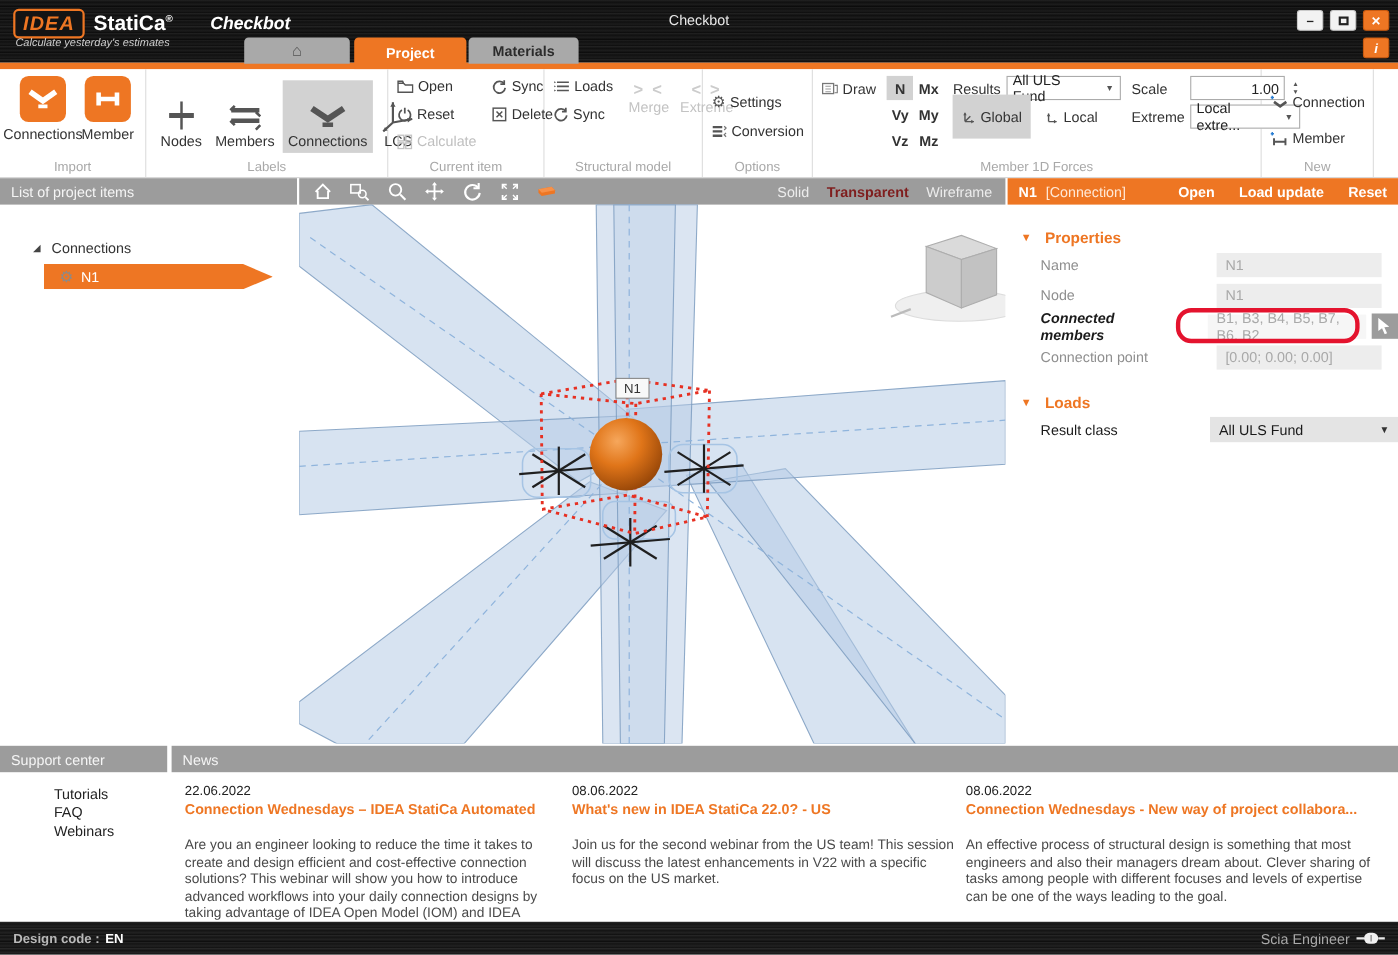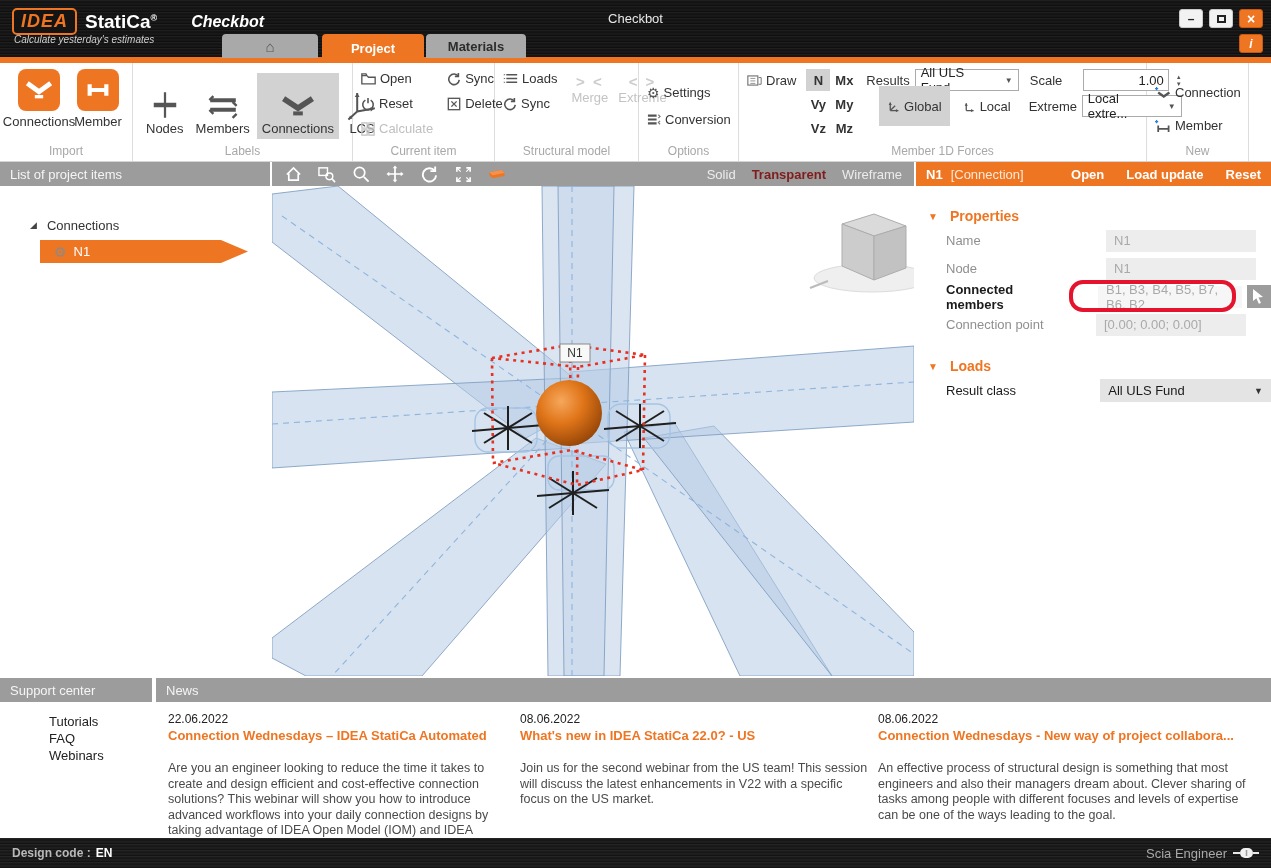--- a/index.html
+++ b/index.html
@@ -57,21 +57,21 @@
   .sbtn { display:flex; align-items:center; gap:4px; font-size:13px; color:#333; cursor:pointer; height:19px; }
   .sbtn.disabled { color:#bfbfbf; cursor:default; }
   .two-line { display:flex; flex-direction:column; align-items:center; color:#c3c3c3; font-size:13px; cursor:default; }
   .two-line .g { font-size:15px; font-weight:bold; letter-spacing:2px; color:#cccccc; }
 
   
   .forces { display:flex; gap:10px; }
   .fgrid { display:grid; grid-template-columns:24px 24px; grid-auto-rows:22px; gap:2px; }
   .fcell { display:flex; align-items:center; justify-content:center; font-size:13px; font-weight:bold; color:#333; cursor:pointer; }
   .fcell.pressed { background:#d2d2d2; }
-  .fr { display:flex; flex-direction:column; gap:4px;align-items:flex-end; }
+  .fr { display:flex; flex-direction:column; gap:4px; }
   .frow { display:flex; align-items:center; gap:5px; height:22px; }
   .flabel { font-size:13px; color:#333; }
   .combo { border:1px solid #ababab; background:#fff; height:22px; display:flex; align-items:center;
     font-size:13px; color:#222; padding:0 5px; justify-content:space-between; cursor:pointer; }
   .combo .arr { font-size:8px; color:#555; margin-left:8px; }
   .pressbtn { display:flex; align-items:center; gap:4px; background:#d2d2d2; padding:2px 8px; font-size:13px;
     color:#333; cursor:pointer; height:40px; }
   .flatbtn { display:flex; align-items:center; gap:4px; padding:2px 8px; font-size:13px; color:#333; cursor:pointer; height:22px; }
   .spininput { border:1px solid #ababab; height:22px; width:86px; display:flex; align-items:center; justify-content:flex-end;
     font-size:13px; padding:0 4px; color:#222; background:#fff; }
@@ -574,32 +574,32 @@
   </div>
   <div class="prow">
     <span class="plabel">Name</span>
     <span class="pfield" style="margin-left:30px;">N1</span>
   </div>
   <div class="prow">
     <span class="plabel">Node</span>
     <span class="pfield" style="margin-left:30px;">N1</span>
   </div>
   <div class="prow">
-    <span class="plabel dark" style="width:130px;">Connected members</span>
+    <span class="plabel dark" style="width:130px;font-style:italic;">Connected members</span>
     <span class="pfield" style="margin-left:30px; background:#f6f6f6; width:152px;">B1, B3, B4, B5, B7, B6, B2</span>
     <span class="cursor-btn">
       <svg width="13" height="15" viewBox="0 0 13 15">
           <polygon points="1,0 11,8 6.5,8.6 9,14 6.8,14.8 4.4,9.3 1,12" fill="#fff"></polygon>
         </svg>
     </span>
     <span class="red-ring"></span>
   </div>
   <div class="prow">
     <span class="plabel">Connection point</span>
-    <span class="pfield" style="margin-left:20px;">[0.00; 0.00; 0.00]</span>
+    <span class="pfield" style="margin-left:30px;">[0.00; 0.00; 0.00]</span>
   </div>
 
   <div class="section-title">
     <span class="tri">▼</span>
     <span class="st">Loads</span>
   </div>
   <div class="prow">
     <span class="plabel dark" style="font-weight:normal; color:#1a1a1a;">Result class</span>
     <span class="pcombo" style="margin-left:30px;">
       <span>All ULS Fund</span>

